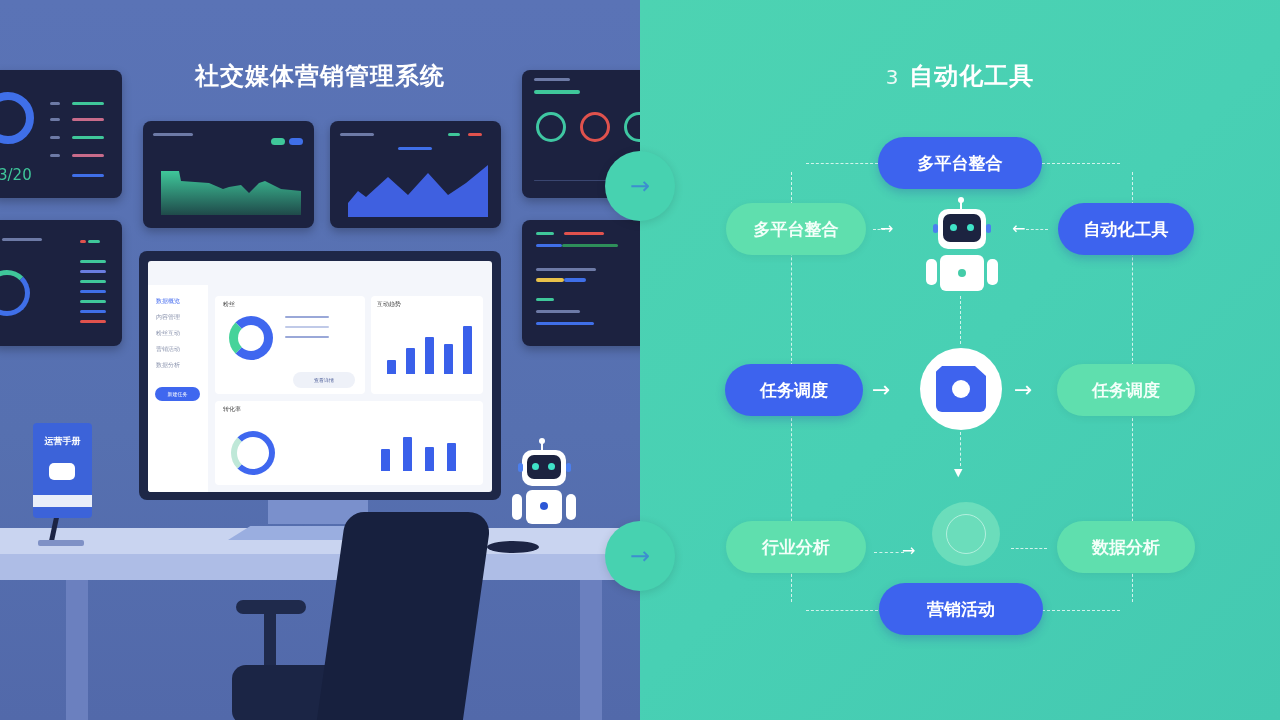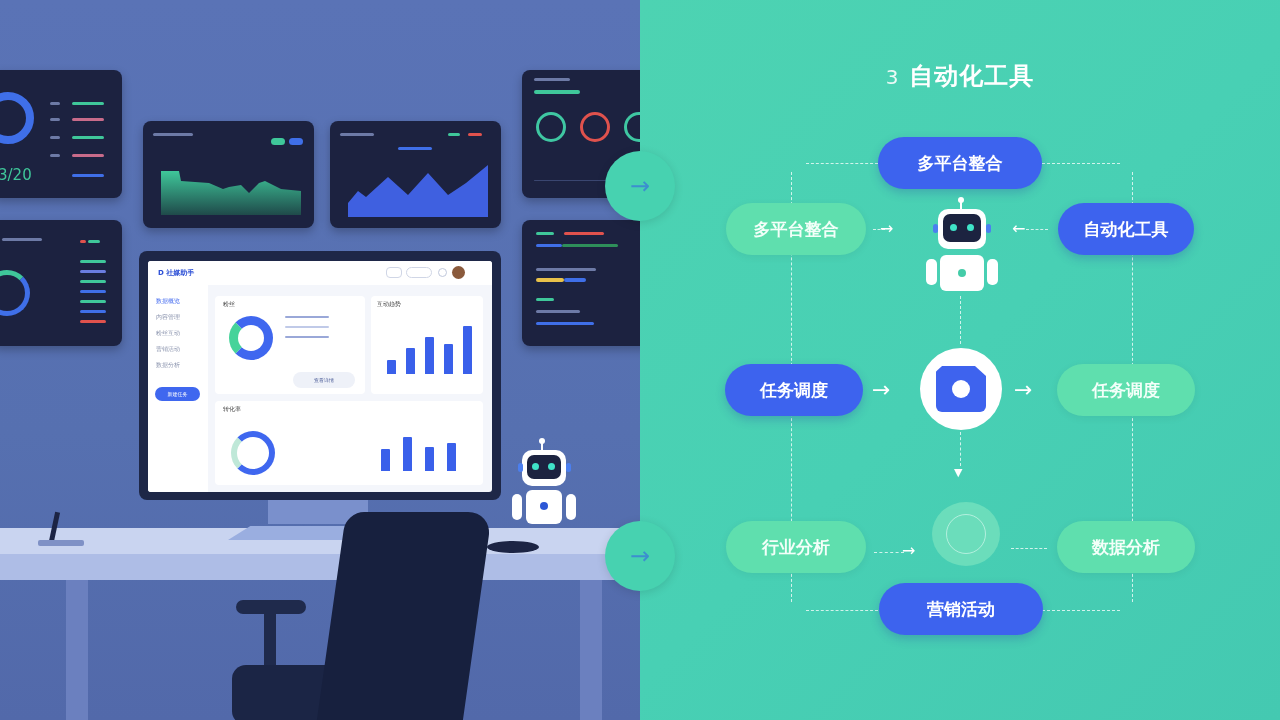--- a/index.html
+++ b/index.html
@@ -71,20 +71,21 @@
   .hub{position:absolute;left:920px;top:348px;width:82px;height:82px;border-radius:50%;background:#fff}
   .hub-doc{position:absolute;left:16px;top:18px;width:50px;height:46px;background:#3e63ee;border-radius:6px;clip-path:polygon(0 12%,12% 0,78% 0,100% 22%,100% 100%,0 100%)}
   .hub-doc-dot{position:absolute;left:16px;top:14px;width:18px;height:18px;border-radius:50%;background:#fff}
   .globe{position:absolute;left:932px;top:502px;width:68px;height:64px;border-radius:50%;background:#72e0bd;opacity:.85}
   .globe-in{position:absolute;left:14px;top:12px;width:40px;height:40px;border-radius:50%;border:1.5px solid #eafff6;opacity:.7}
 </style>
 </head>
 <body>
 
 <div class="left">
+  <div class="title-left">社交媒体营销管理系统</div>
 
   <div class="dark-card" style="left:-8px;top:70px;width:130px;height:128px">
     <div class="ring" style="left:-10px;top:22px;width:52px;height:52px;border-width:8px;border-color:#3f6fe8"></div>
     <div class="bar" style="left:58px;top:32px;width:10px;background:#6d7aa6"></div>
     <div class="bar" style="left:80px;top:32px;width:32px;background:#3fc79a"></div>
     <div class="bar" style="left:58px;top:48px;width:10px;background:#6d7aa6"></div>
     <div class="bar" style="left:80px;top:48px;width:32px;background:#c86b8a"></div>
     <div class="bar" style="left:58px;top:66px;width:10px;background:#6d7aa6"></div>
     <div class="bar" style="left:80px;top:66px;width:32px;background:#3fc79a"></div>
     <div class="bar" style="left:58px;top:84px;width:10px;background:#6d7aa6"></div>
@@ -149,27 +150,20 @@
     <div class="bar" style="left:14px;top:48px;width:60px;background:#6d7aa6"></div>
     <div class="bar" style="left:14px;top:58px;width:28px;height:4px;background:#e8c14a"></div>
     <div class="bar" style="left:42px;top:58px;width:22px;height:4px;background:#3f6fe8"></div>
     <div class="bar" style="left:14px;top:78px;width:18px;background:#3fc79a"></div>
     <div class="bar" style="left:14px;top:90px;width:44px;background:#6d7aa6"></div>
     <div class="bar" style="left:14px;top:102px;width:58px;background:#3f6fe8"></div>
   </div>
 
   <div class="monitor">
     <div class="screen">
-      <div class="scr-top">
-        <div class="scr-logo">D 社媒助手</div>
-        <div style="position:absolute;left:238px;top:6px;width:16px;height:11px;border:1px solid #d0d6e6;border-radius:4px"></div>
-        <div style="position:absolute;left:258px;top:6px;width:26px;height:11px;border:1px solid #d0d6e6;border-radius:6px"></div>
-        <div style="position:absolute;left:290px;top:7px;width:9px;height:9px;border:1px solid #c0c8dc;border-radius:50%"></div>
-        <div style="position:absolute;left:304px;top:5px;width:13px;height:13px;border-radius:50%;background:#8a5a3c"></div>
-      </div>
       <div class="scr-side">
         <div class="side-item" style="top:12px;color:#3f67ef">数据概览</div>
         <div class="side-item" style="top:28px">内容管理</div>
         <div class="side-item" style="top:44px">粉丝互动</div>
         <div class="side-item" style="top:60px">营销活动</div>
         <div class="side-item" style="top:76px">数据分析</div>
         <div class="side-btn">新建任务</div>
       </div>
 
       <div class="panel" style="left:67px;top:35px;width:150px;height:98px">
@@ -208,20 +202,25 @@
   <div class="stand-neck"></div>
   <div class="desk"></div>
   <div class="stand-base"></div>
   <div class="desk-front"></div>
   <div class="leg" style="left:66px"></div>
   <div class="leg" style="left:580px"></div>
   <div class="mouse"></div>
 
   <div class="book-stand"></div>
   <div class="book-base"></div>
+  <div class="book">
+    <div class="t">运营手册</div>
+    <div class="pill"></div>
+    <div class="band"></div>
+  </div>
 
   <div class="robot" style="left:508px;top:438px;width:70px;height:90px">
     <div class="r-antenna-dot" style="left:31px;top:0"></div>
     <div class="r-antenna" style="left:33px;top:5px"></div>
     <div class="r-head" style="left:14px;top:12px;width:44px;height:36px"></div>
     <div class="r-face" style="left:19px;top:17px;width:34px;height:24px"></div>
     <div class="r-eye" style="left:24px;top:25px"></div>
     <div class="r-eye" style="left:40px;top:25px"></div>
     <div class="r-ear" style="left:10px;top:25px"></div>
     <div class="r-ear" style="left:58px;top:25px"></div>

